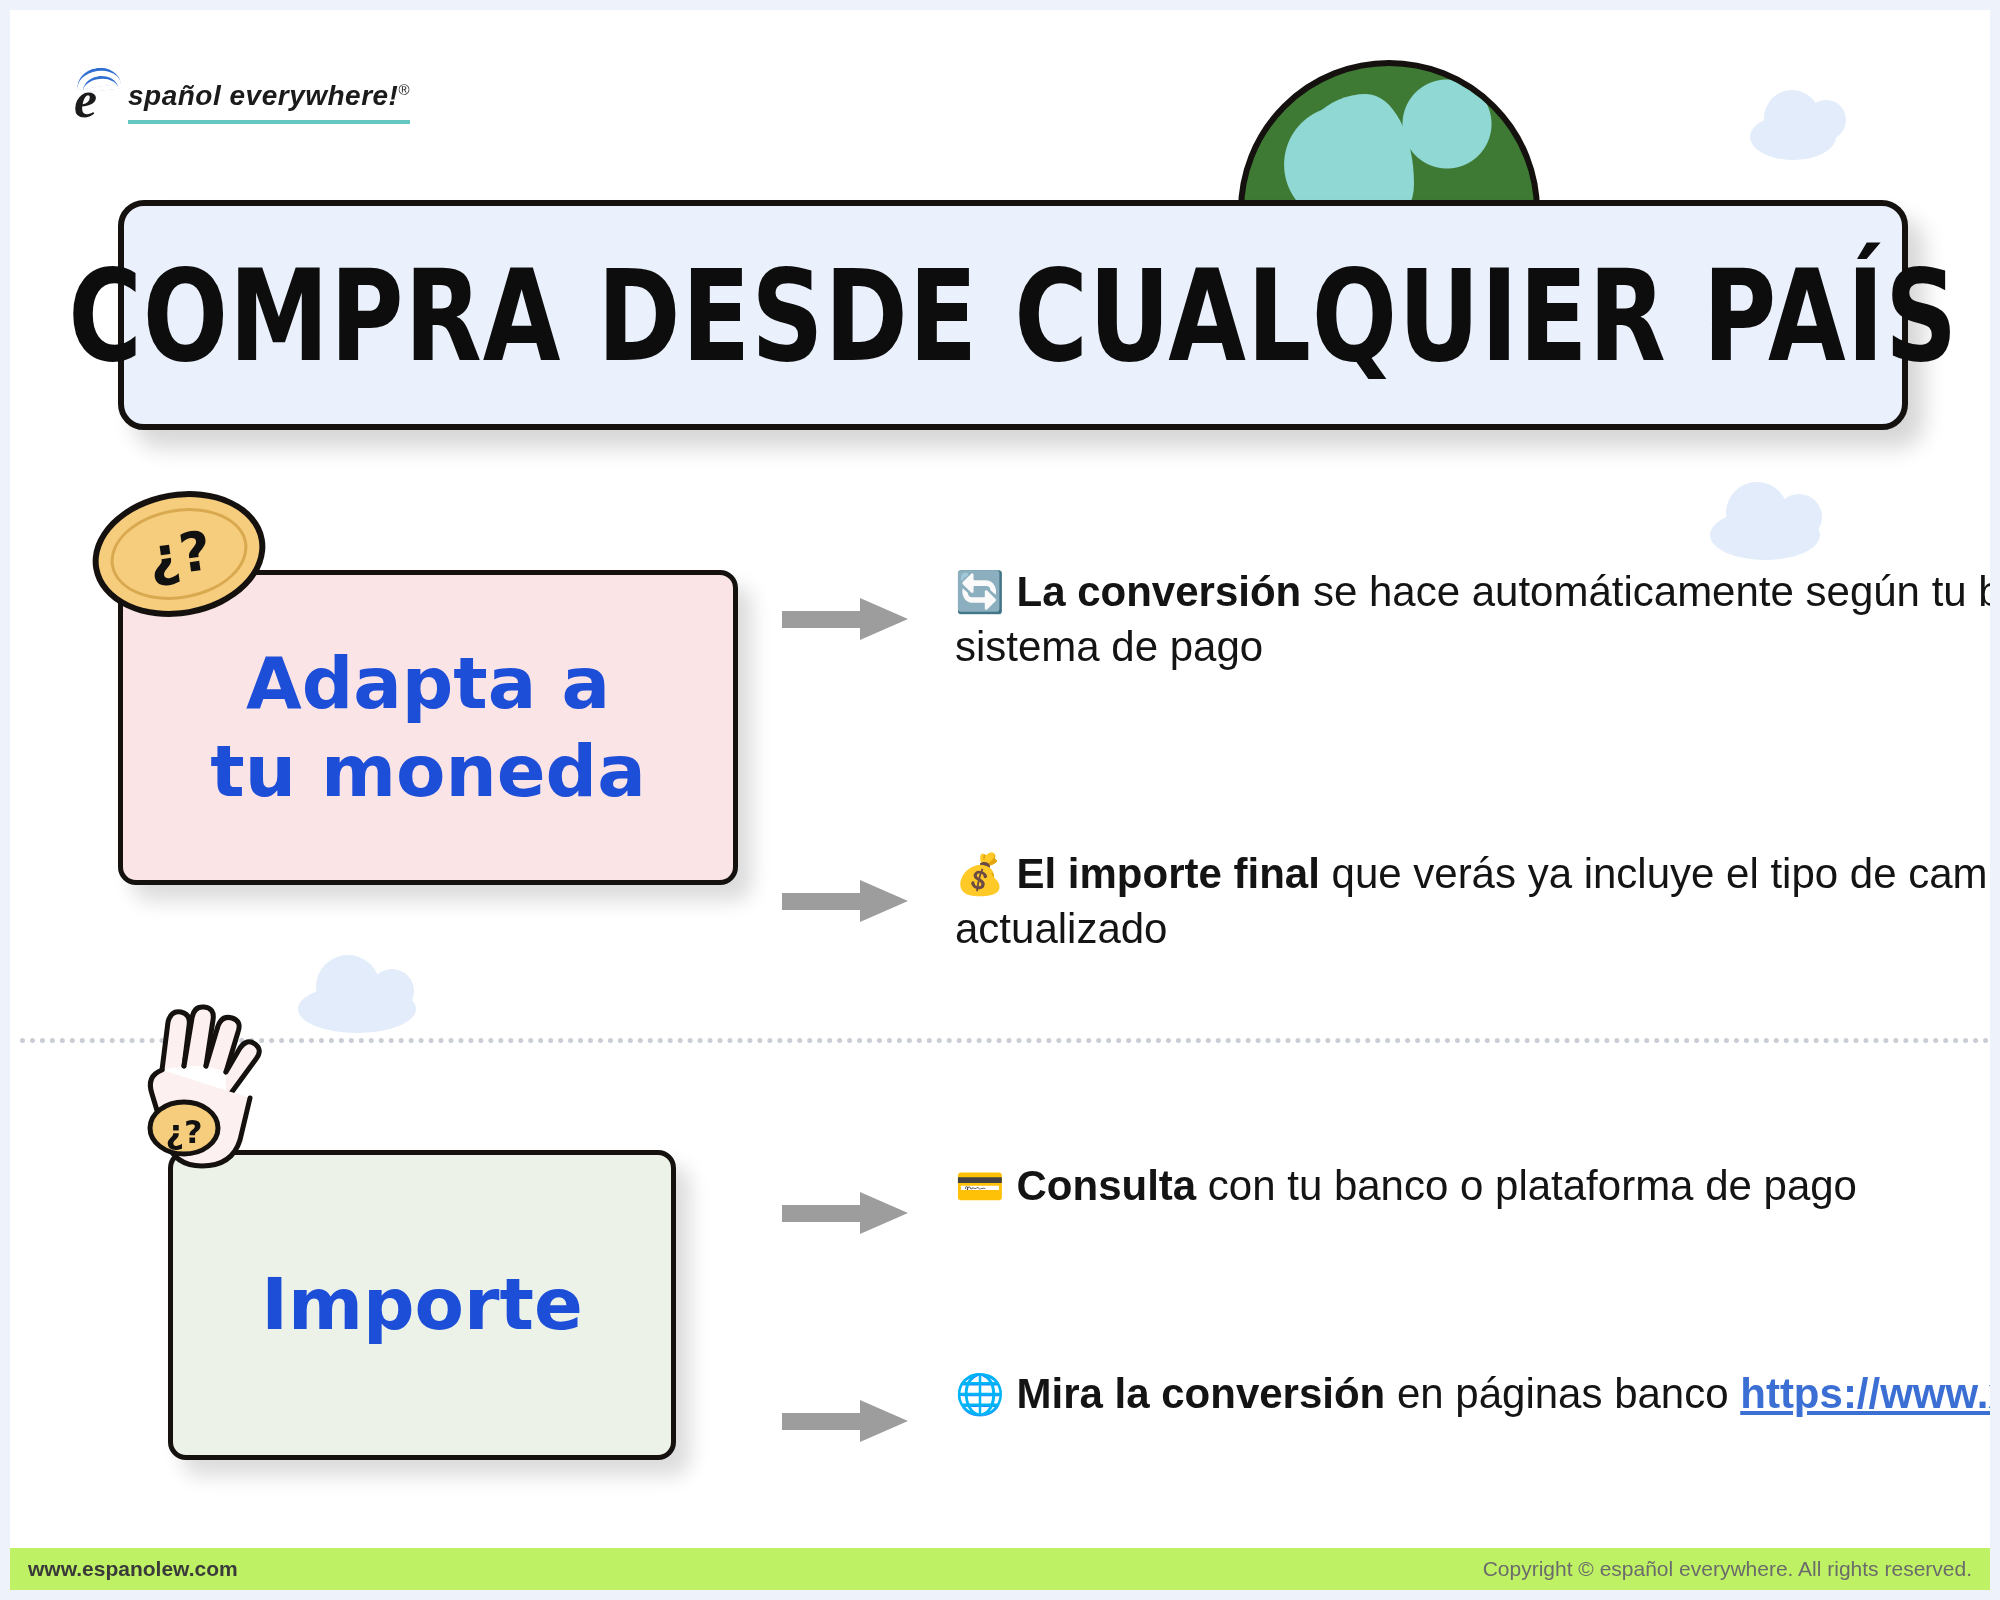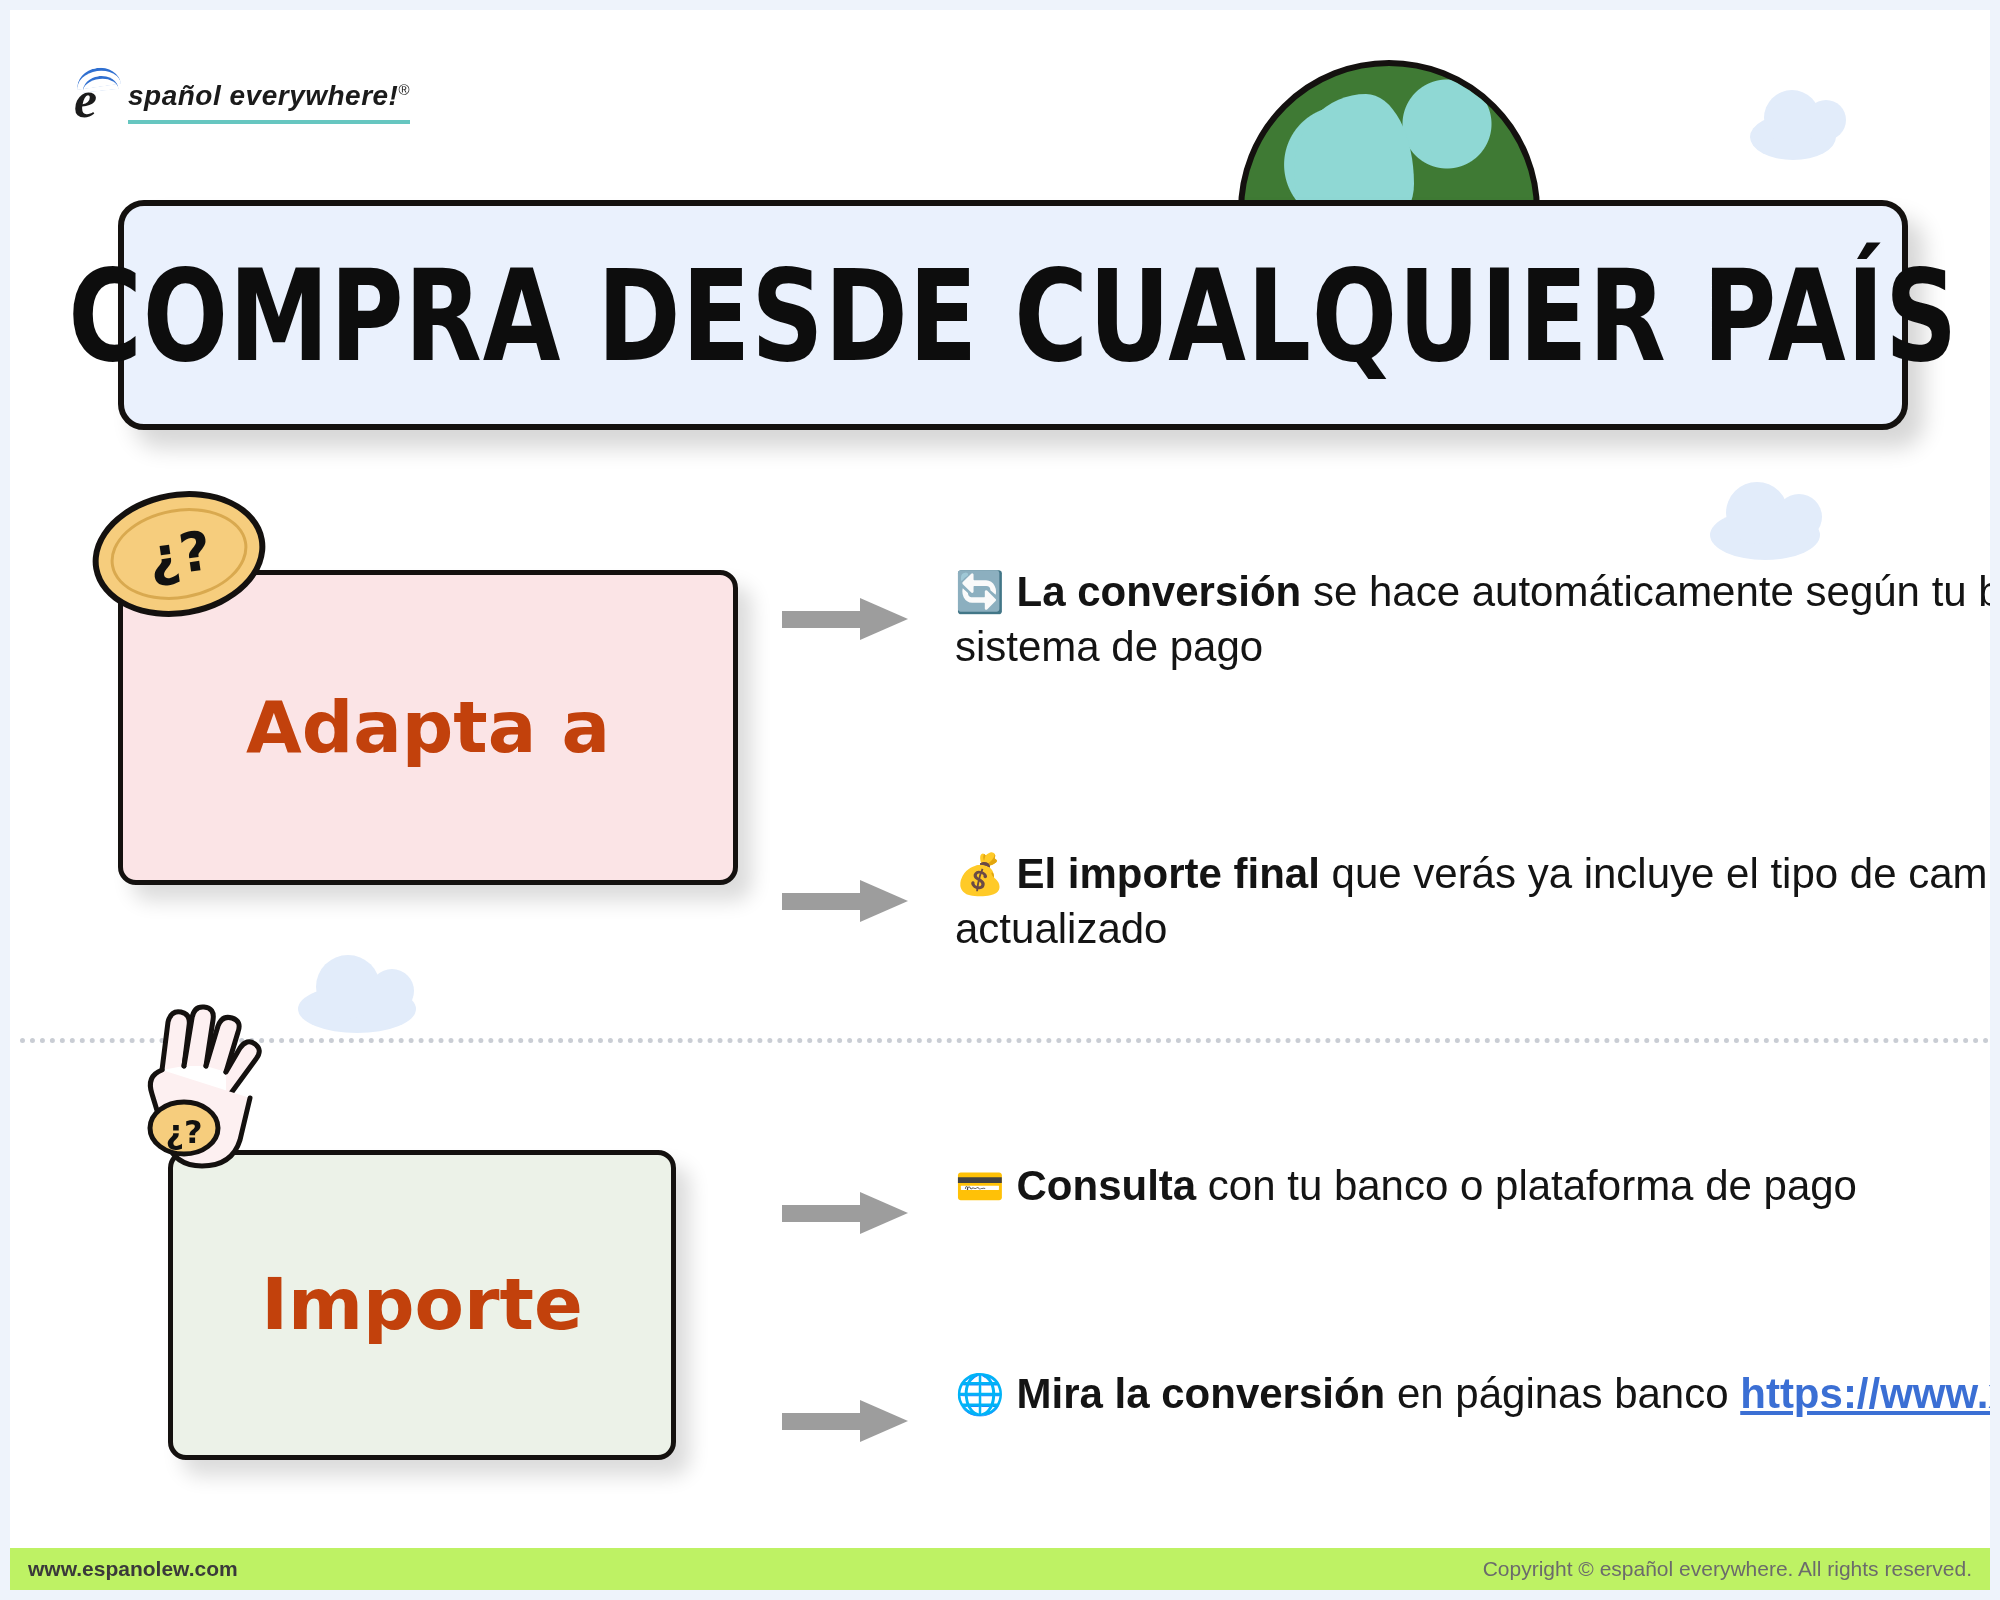--- a/index.html
+++ b/index.html
@@ -180,21 +180,21 @@
     display: flex;
     flex-direction: column;
     align-items: center;
     justify-content: center;
     box-shadow: 14px 16px 20px rgba(0,0,0,0.14);
   }
   .label-box .lbl-line {
     font-family: "DejaVu Sans", sans-serif;
     font-weight: bold;
     font-size: 72px;
-    color: #c2410c;
+    color: #1d4ed8;
     line-height: 1.22;
     text-align: center;
   }
   .box-pink { left: 108px; top: 20px; width: 620px; height: 315px; background: #fbe4e6; }
   .box-green { left: 158px; top: 50px; width: 508px; height: 310px; background: #ecf2e8; }
 
   
   .coin {
     position: absolute;
     left: 82px;
@@ -331,20 +331,21 @@
   <div class="section sec1">
 
     <div class="coin">
       <div class="inner">
         <span class="q">¿?</span>
       </div>
     </div>
 
     <div class="label-box box-pink">
       <div class="lbl-line">Adapta a</div>
+      <div class="lbl-line">tu moneda</div>
     </div>
 
     <div class="arrow" style="left:772px; top:48px;">
       <div class="shaft"></div>
       <div class="head"></div>
     </div>
 
     <div class="bullet" style="left:945px; top:14px;">
       <span class="emoji">🔄</span>
       <b>La conversión</b><span> se hace automáticamente según tu banco o sistema de pago</span>

